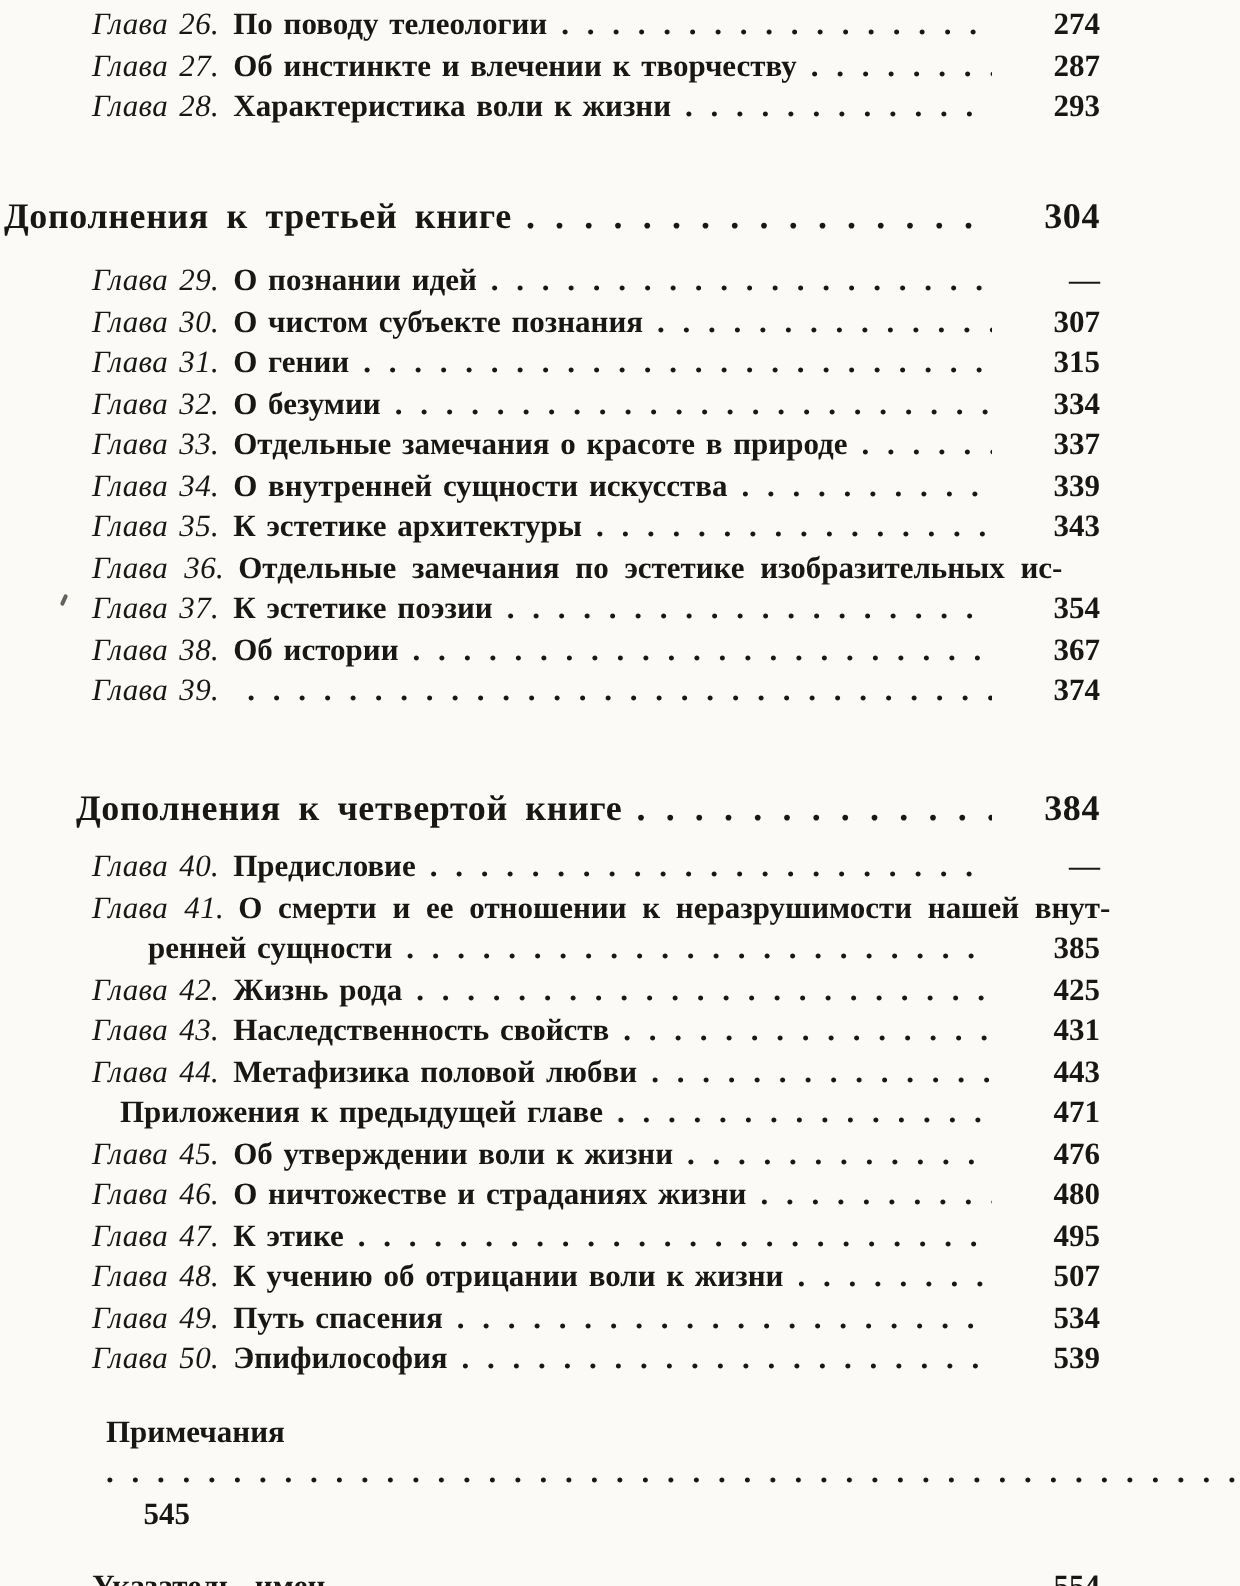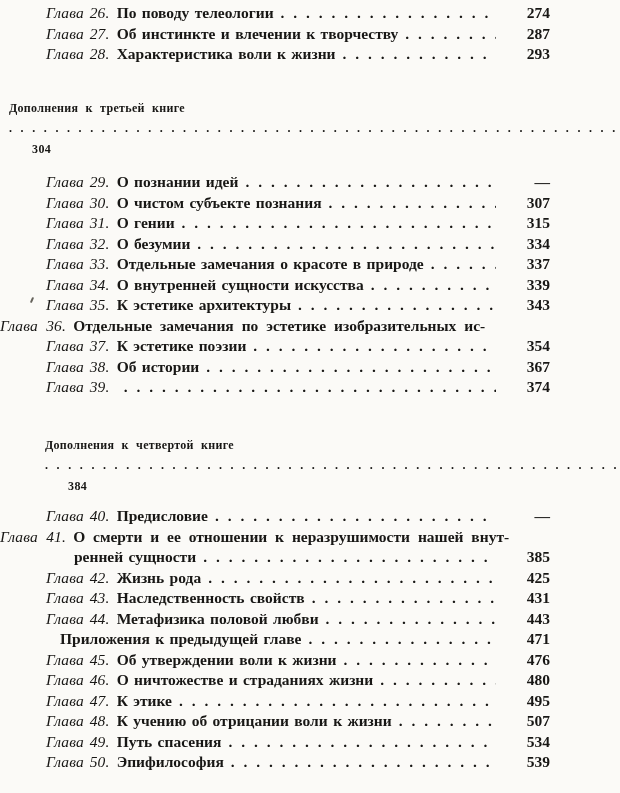--- a/index.html
+++ b/index.html
@@ -49,30 +49,29 @@
     word-spacing: 5px;
     font-weight: bold;
   }
   .row .pagenum {
     min-width: 42px;
     text-align: right;
     white-space: nowrap;
     font-weight: bold;
   }
   .chapter { padding-left: 46px; }
-  .wrapline { word-spacing: 4px; }
+  .wrapline { padding-left: 46px; word-spacing: 4px; }
   .contline { padding-left: 74px; }
   .subentry { padding-left: 60px; }
   .standalone { padding-left: 46px; }
   .section {
     padding-left: 2px;
-    font-size: 12px;
+    font-size: 18px;
     letter-spacing: 0.3px;
     word-spacing: 4px;
-    flex-direction: column;
   }
   .section .title { font-weight: bold; }
   .sec-third  { margin-top: 33px; margin-bottom: 13px; }
   .sec-fourth { margin-top: 37px; margin-bottom: 10px; padding-left: 38px; }
   .notes-row  { margin-top: 16px; flex-direction: column; }
   .index-row  { margin-top: 16px; word-spacing: 6px; }
   .ink-speck {
     position: absolute;
     left: 31px;
     top: 297px;

